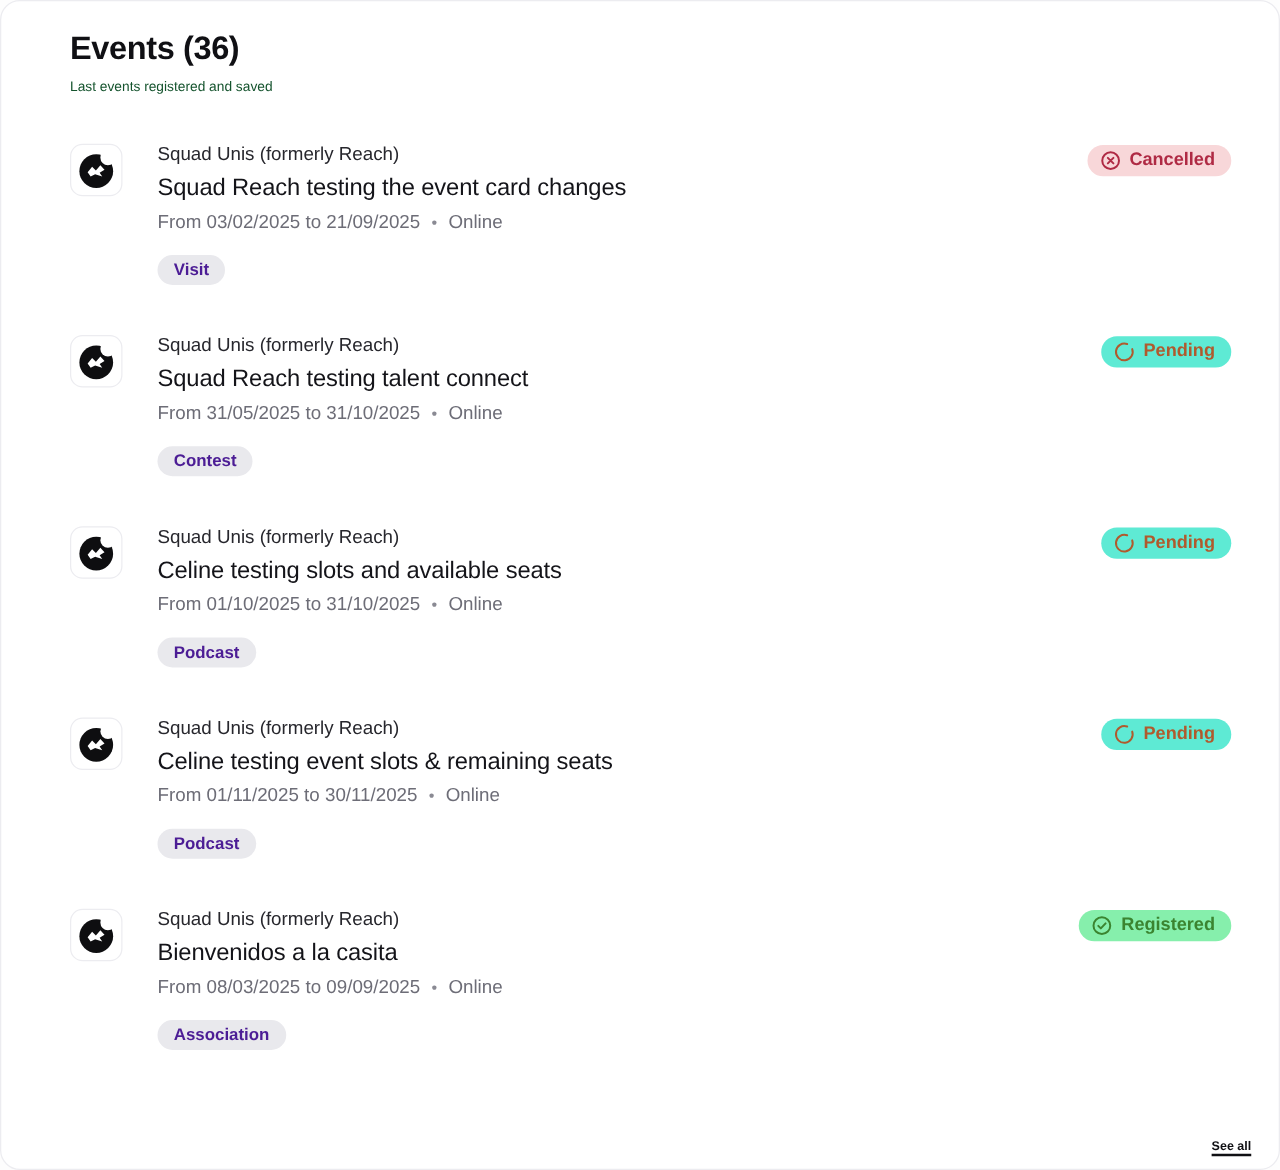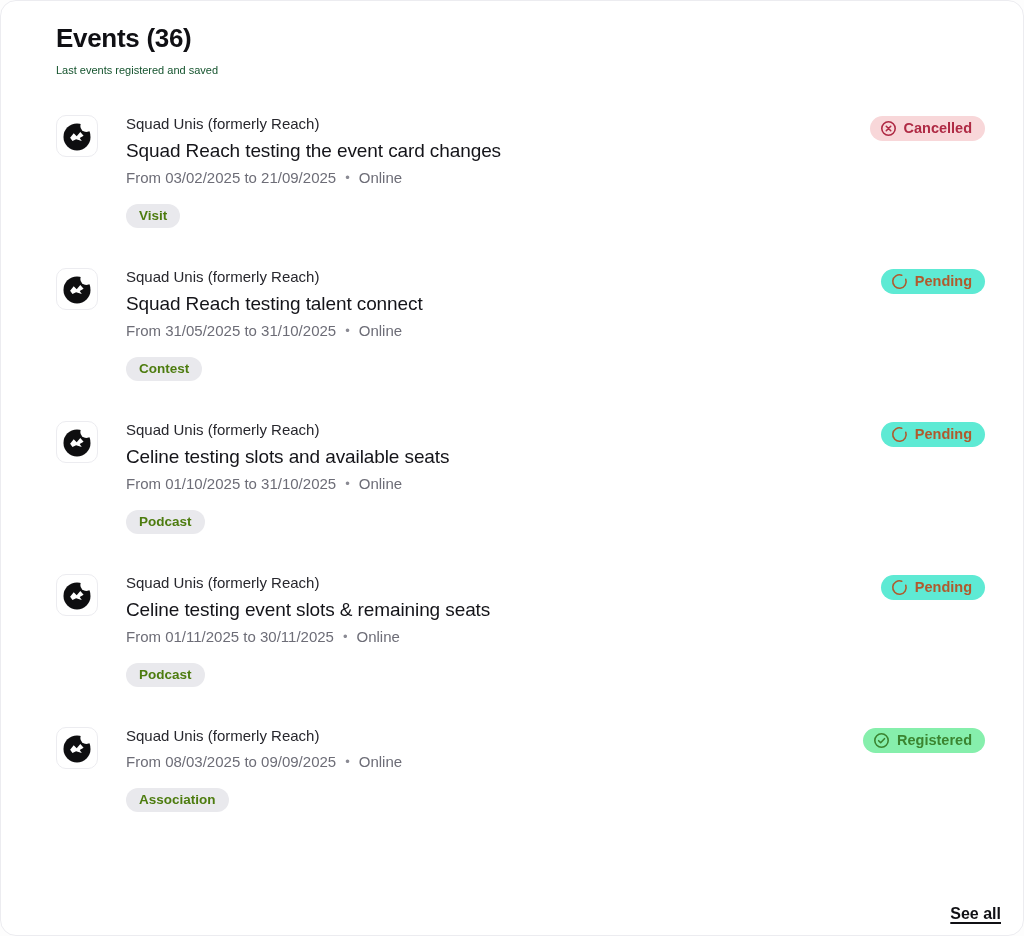--- a/index.html
+++ b/index.html
@@ -73,21 +73,21 @@
   }
   .meta-dot { font-size: 13px; color: #8a8a93; }
   .category-tag {
     display: inline-block;
     margin-top: 15px;
     padding: 4px 13px 5px 13px;
     background: #e9e9ed;
     border-radius: 13px;
     font-size: 13.5px;
     font-weight: 700;
-    color: #4d7c0f;
+    color: #4c1d95;
   }
   .status-badge {
     position: absolute;
     top: 3px;
     right: 0;
     display: inline-flex;
     align-items: flex-start;
     gap: 7px;
     padding: 4px 13px 4px 10px;
     border-radius: 14px;
@@ -95,21 +95,21 @@
     font-weight: 700;
   }
   .status-badge svg { display: block; }
   .status-badge--cancelled  { background: #f8d7d9; color: #af2a44; }
   .status-badge--pending    { background: #5eead4; color: #b05a2d; }
   .status-badge--registered { background: #86efac; color: #3b8430; }
   .see-all {
     position: absolute;
     right: 22px;
     bottom: 12px;
-    font-size: 16px;
+    font-size: 10px;
     font-weight: 700;
     color: #101014;
     text-decoration: underline;
     text-underline-offset: 3px;
     text-decoration-thickness: 1.5px;
     cursor: pointer;
   }
 </style>
 </head>
 <body>
@@ -229,20 +229,21 @@
     <div class="event-card">
       <div class="avatar">
         <svg width="30" height="30" viewBox="0 0 100 100">
           <circle cx="50" cy="53" r="45" fill="#0e0e10"></circle>
           <circle cx="81" cy="17" r="20" fill="#ffffff"></circle>
           <path d="M27 56 L39 41 L49 51 L61 37 L72 49 L59 57 L66 67 L47 61 L35 67 Z" fill="#ffffff"></path>
         </svg>
       </div>
       <div class="event-body">
         <div class="org-name">Squad Unis (formerly Reach)</div>
+        <div class="event-title">Bienvenidos a la casita</div>
         <div class="event-meta">
           <span>From 08/03/2025 to 09/09/2025</span>
           <span class="meta-dot">•</span>
           <span>Online</span>
         </div>
         <span class="category-tag">Association</span>
       </div>
       <span class="status-badge status-badge--registered">
         <svg width="17" height="17" viewBox="0 0 16 16" fill="none" stroke="currentColor" stroke-width="1.5" stroke-linecap="round" stroke-linejoin="round">
           <circle cx="8" cy="8" r="6.3"></circle>

